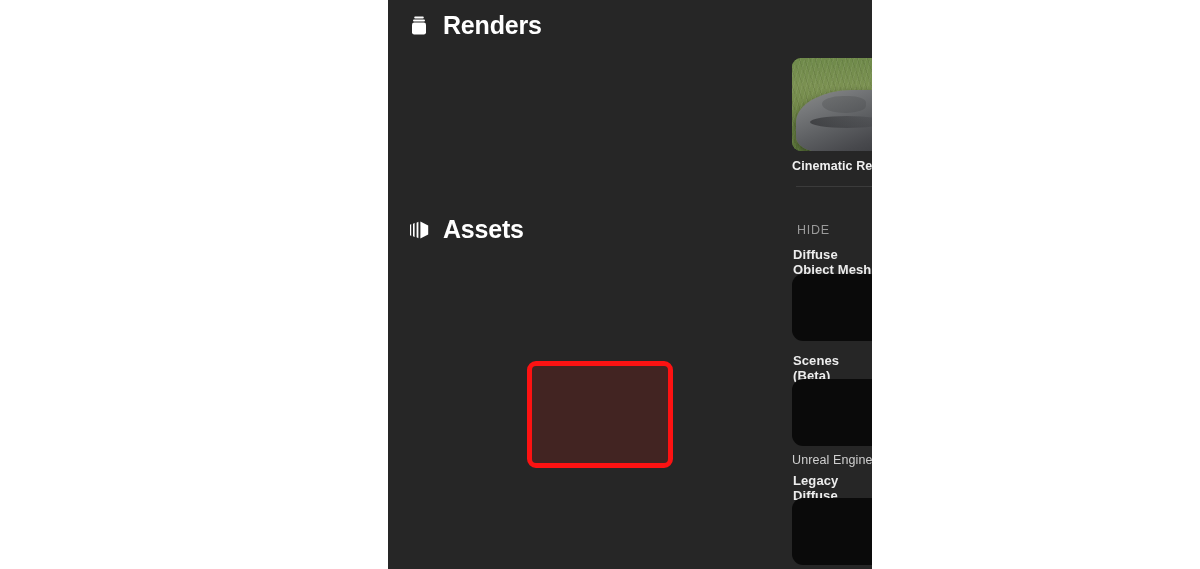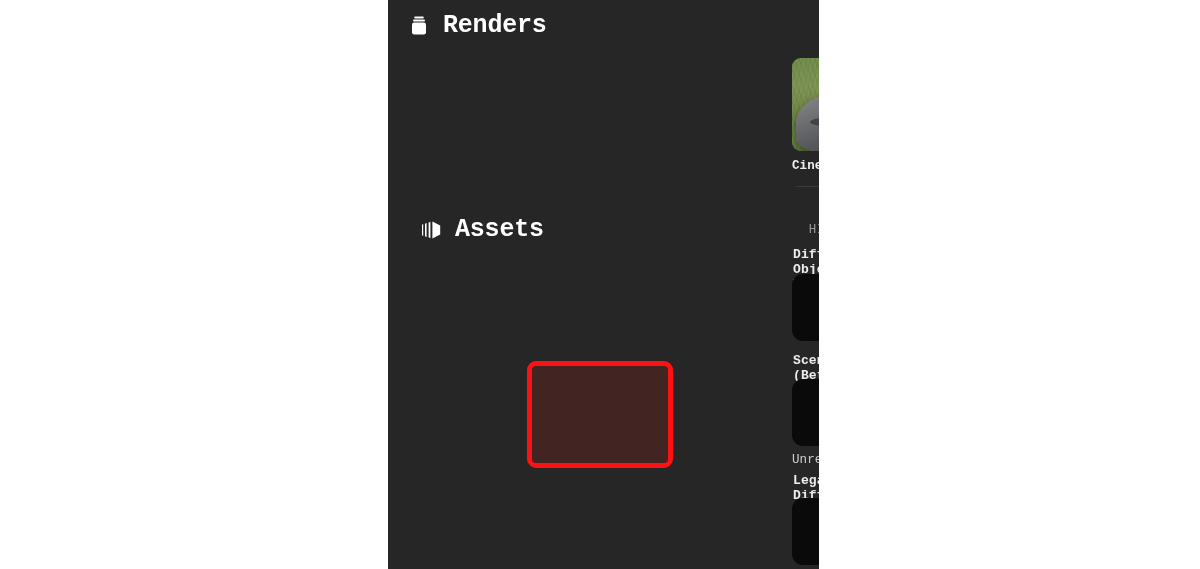--- a/index.html
+++ b/index.html
@@ -17,25 +17,24 @@
     width: 1200px;
     height: 569px;
     background: #ffffff;
   }
 
   
   .panel {
     position: absolute;
     left: 388px;
     top: 0;
-    width: 431px;
+    width: 484px;
     height: 569px;
     background: #262626;
     overflow: hidden;
-    font-family: Liberation Mono, monospace;
   }
 
   
   .section-head {
     display: flex;
     align-items: center;
     gap: 11px;
     padding: 0 18px;
   }
   .section-head .title {
@@ -143,21 +142,21 @@
   .divider {
     position: absolute;
     left: 408px;
     top: 186px;
     width: 396px;
     height: 1px;
     background: #3b3b3b;
   }
 
   
-  .assets-head { position: absolute; left: 12px; top: 215px; width: 424px; }
+  .assets-head { position: absolute; left: 0; top: 215px; width: 424px; }
 
   .sub-label {
     position: absolute;
     left: 405px;
     font-size: 13px;
     font-weight: bold;
     color: #ededed;
     letter-spacing: 0.1px;
   }
   .sub-diffuse { top: 247px; }

